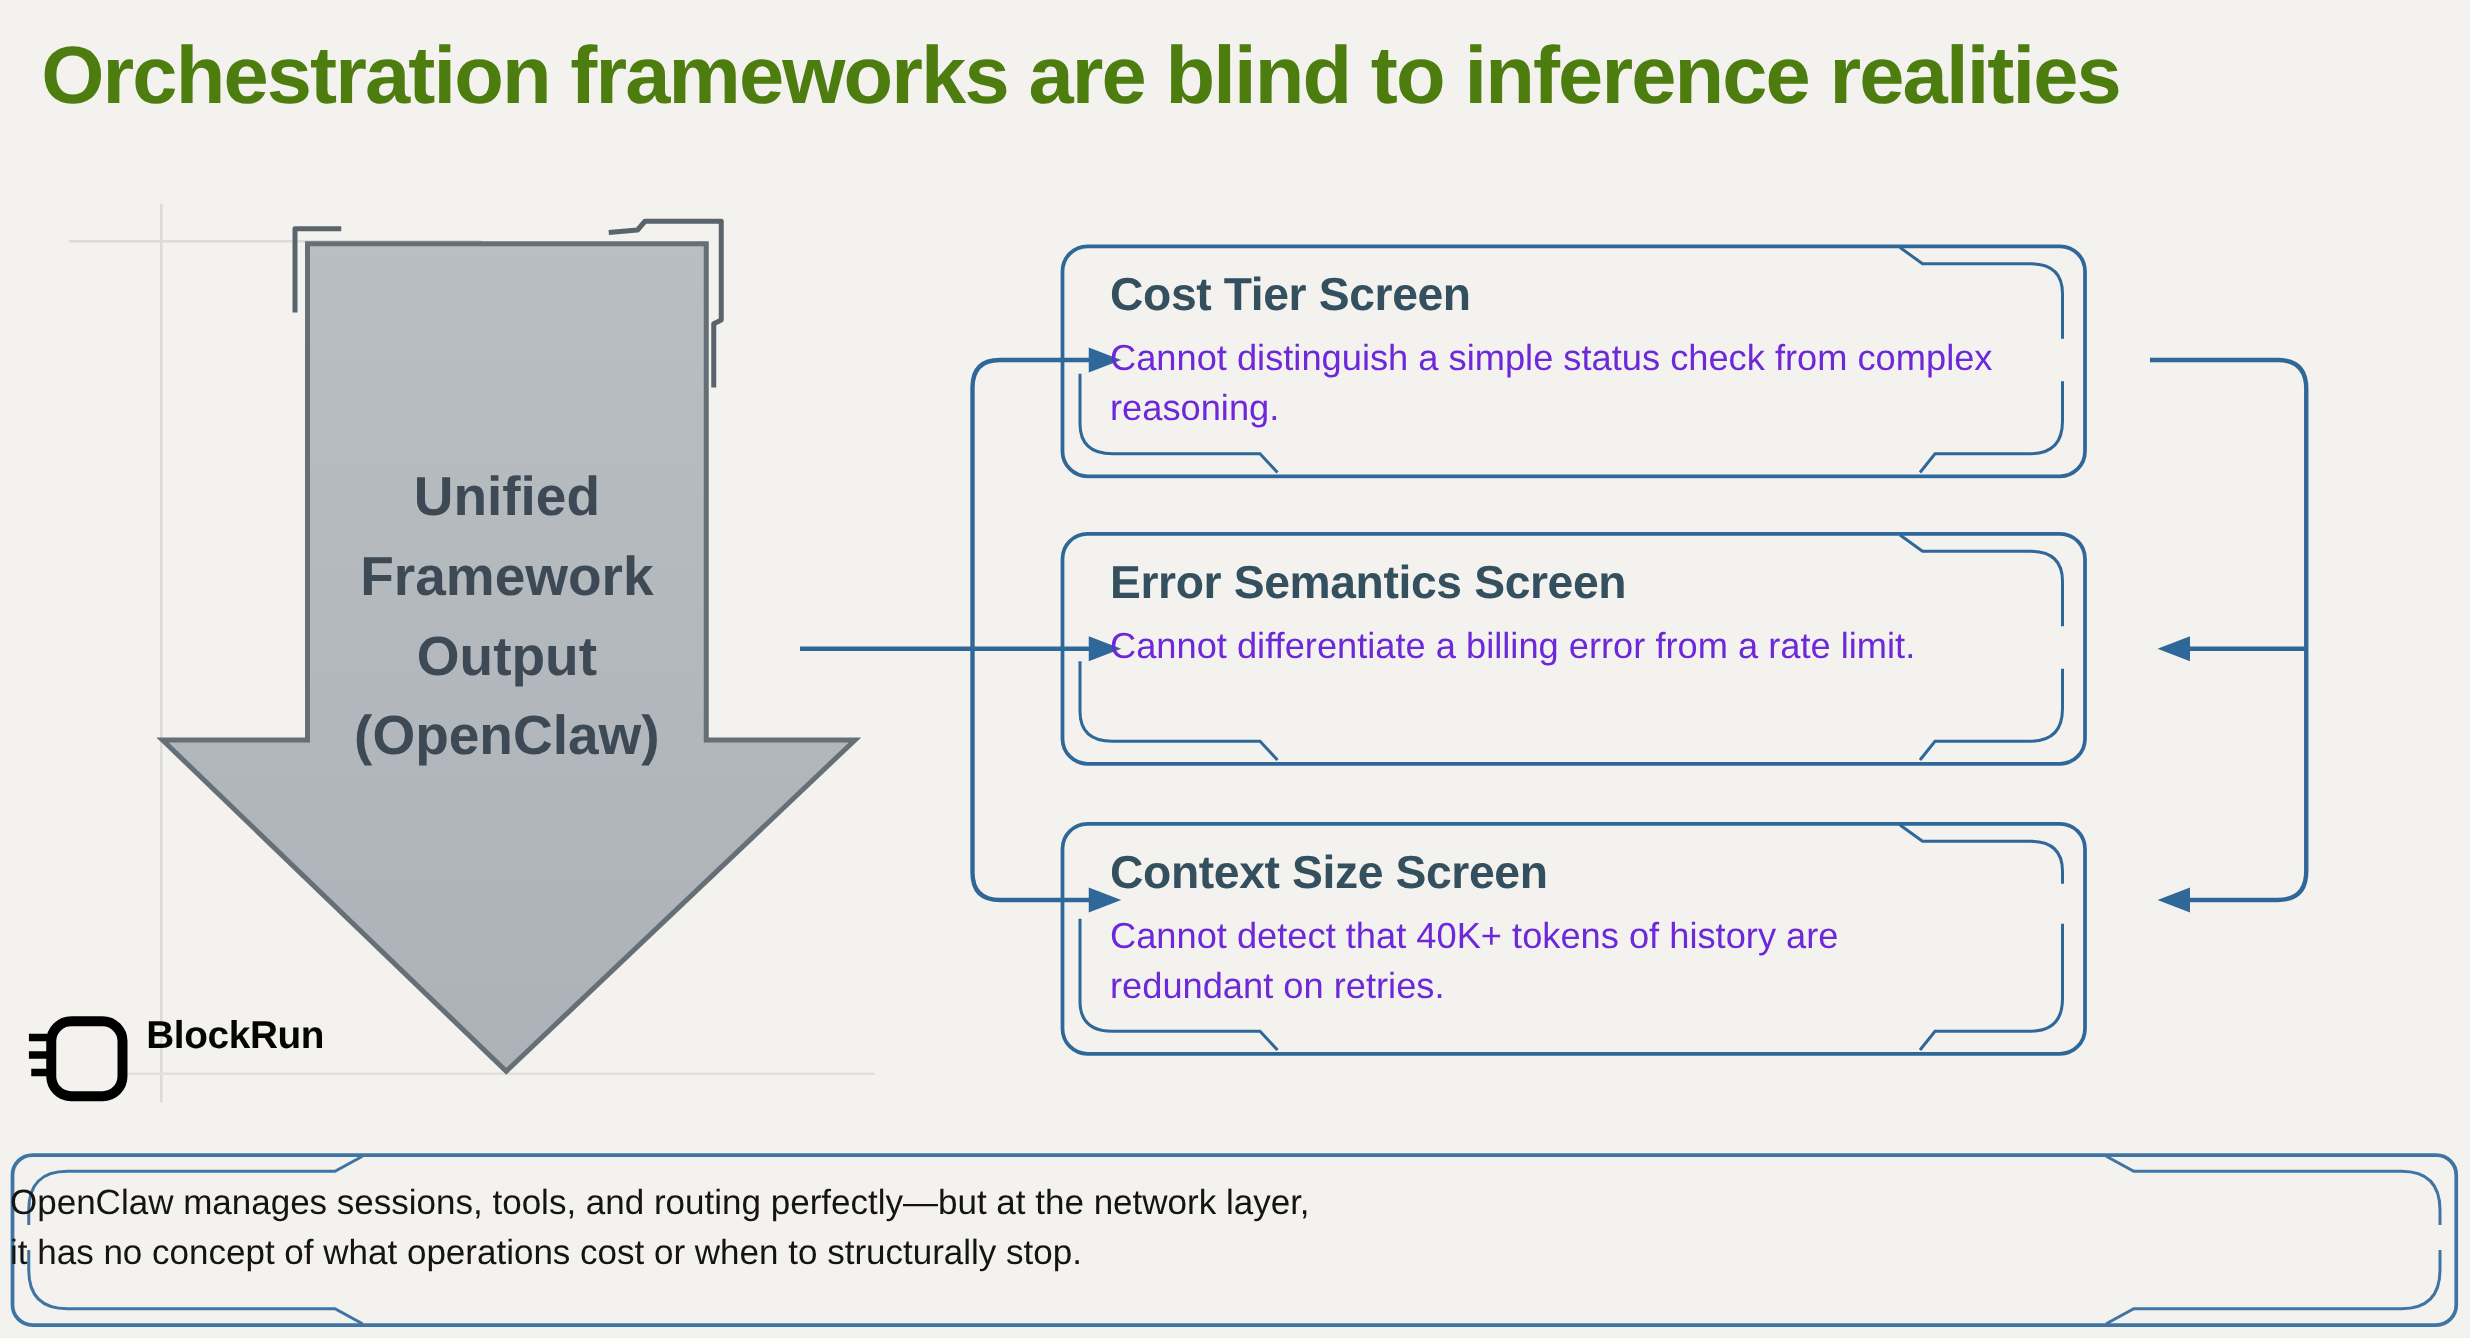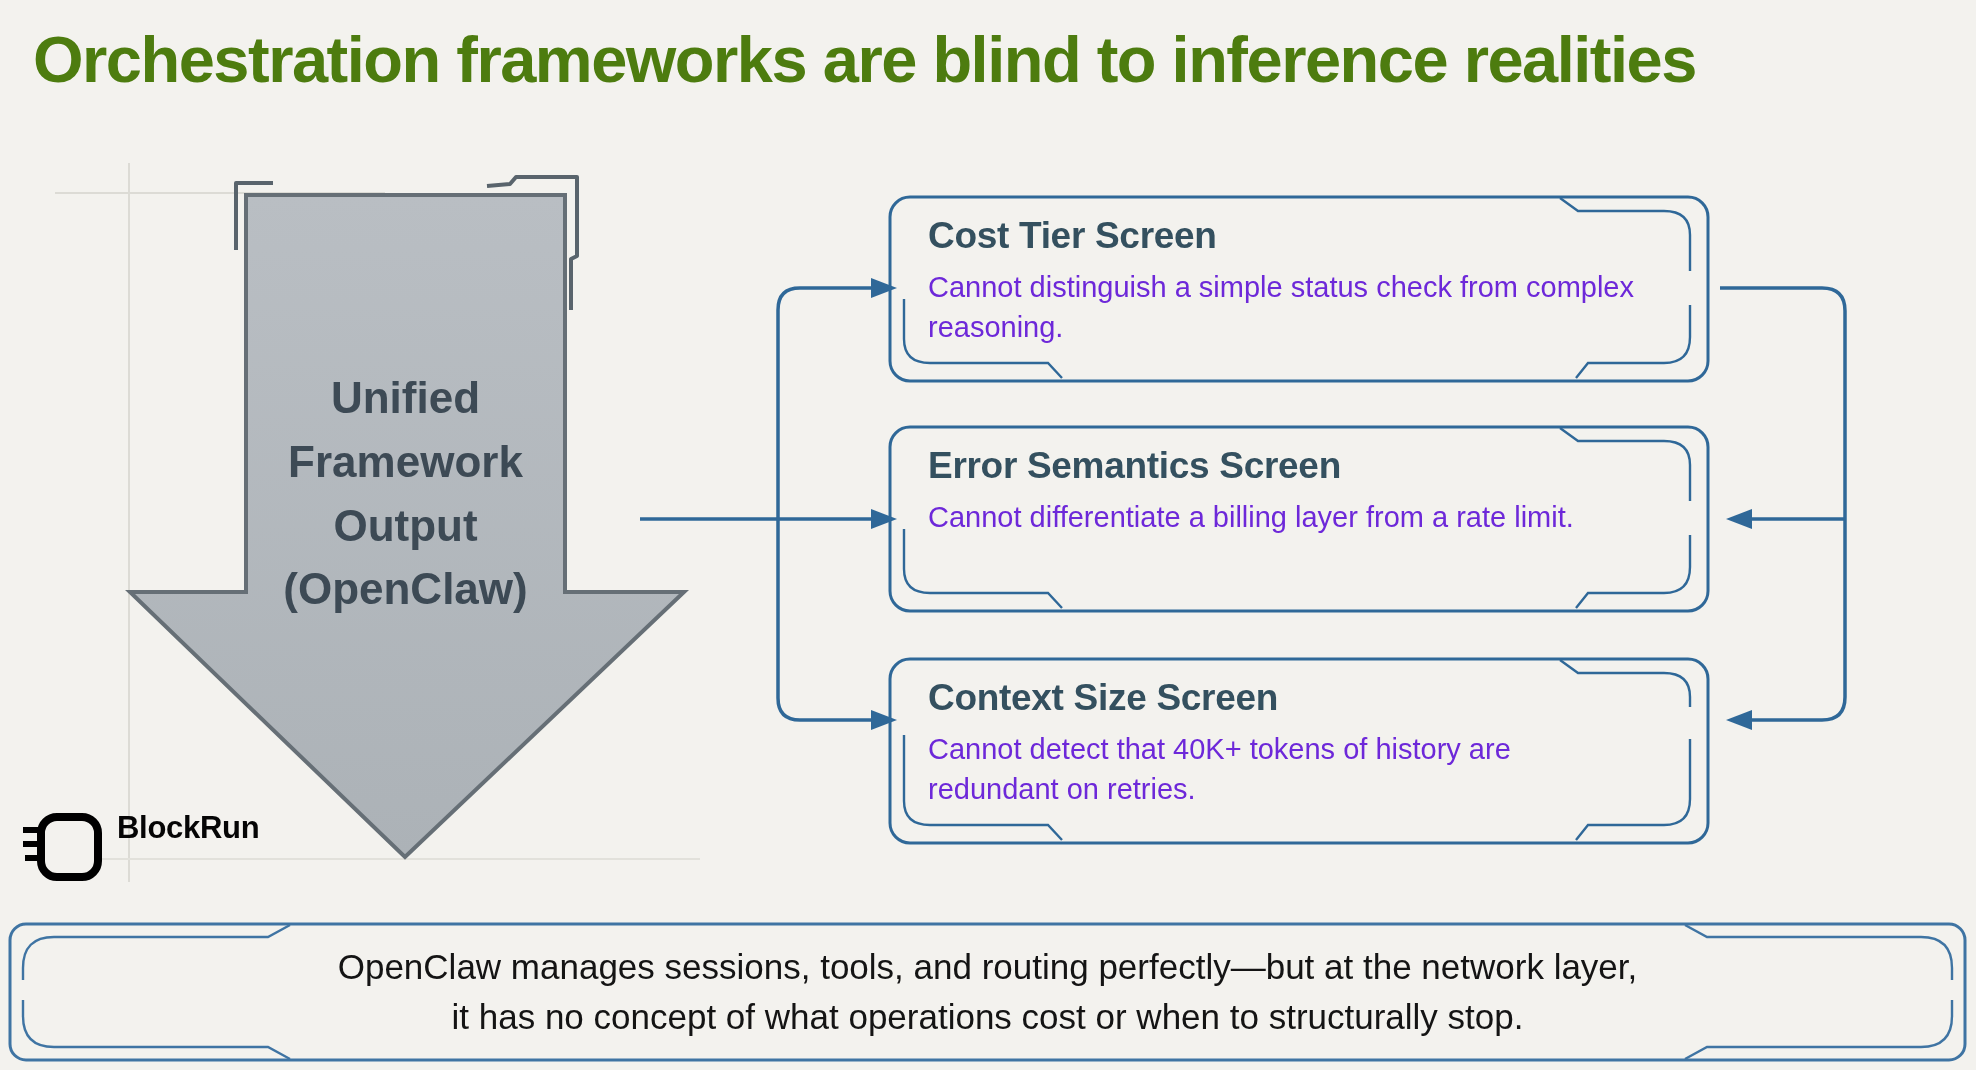--- a/index.html
+++ b/index.html
@@ -14,40 +14,40 @@
     position:absolute;left:33px;top:22px;width:1920px;
     font-size:65px;font-weight:bold;letter-spacing:-1.5px;
     color:#4d7c0f;margin:0;
   }
   .svg-layer{position:absolute;left:0;top:0;width:1976px;height:1070px;pointer-events:none;}
   .funnel-label{
     position:absolute;left:246px;top:366px;width:319px;
     text-align:center;font-size:44px;font-weight:bold;line-height:1.45;
     color:#3d4a55;
   }
-  .screen-box{position:absolute;left:888px;width:822px;height:188px;border-radius:25px;}
+  .screen-box{position:absolute;left:848px;width:822px;height:188px;border-radius:25px;}
   .screen-box .border-svg{position:absolute;left:0;top:0;width:822px;height:188px;}
   .screen-box .content{position:absolute;left:40px;top:20px;width:710px;}
   .screen-title{
     margin:0;font-size:37px;font-weight:bold;color:#34505f;letter-spacing:-0.3px;
   }
   .screen-desc{
     margin:10px 0 0 0;font-size:29px;line-height:1.38;color:#6d28d9;width:710px;
   }
   .box-1{top:195px;}
   .box-2{top:425px;}
   .box-3{top:657px;}
   .brand{position:absolute;left:23px;top:810px;display:flex;}
   .brand-icon{width:82px;height:74px;display:block;}
   .brand-name{font-size:31px;font-weight:bold;color:#050505;margin-left:12px;letter-spacing:-0.3px;}
   .footer-banner{position:absolute;left:8px;top:922px;width:1959px;height:140px;}
   .footer-banner .border-svg{position:absolute;left:0;top:0;width:1959px;height:140px;}
   .footer-text{
     position:absolute;left:0;top:20px;width:1959px;
-    text-align:center;font-size:35px;line-height:1.43;color:#141414;
+    text-align:left;font-size:28px;line-height:1.43;color:#141414;
   }
 </style>
 </head>
 <body>
 
 <div class="canvas">
 
   <h1 class="slide-title">Orchestration frameworks are blind to inference realities</h1>
 
   <svg class="svg-layer" viewBox="0 0 1976 1070">
@@ -118,21 +118,21 @@
     <svg class="border-svg" viewBox="0 0 822 188">
       <rect x="2" y="2" width="818" height="184" rx="20" fill="none" stroke="#2f6898" stroke-width="3"></rect>
       <g stroke="#2f6898" stroke-width="2.4" fill="none">
         <path d="M672 3 L 690 16 H 776 Q 802 16 802 40 V 76"></path>
         <path d="M802 110 V 142 Q 802 168 776 168 H 700 L 688 183"></path>
         <path d="M16 104 V 144 Q 16 168 42 168 H 160 L 174 183"></path>
       </g>
     </svg>
     <div class="content">
       <h2 class="screen-title">Error Semantics Screen</h2>
-      <p class="screen-desc">Cannot differentiate a billing layer from a rate limit.</p>
+      <p class="screen-desc">Cannot differentiate a billing error from a rate limit.</p>
     </div>
   </div>
 
   <div class="screen-box box-3">
     <svg class="border-svg" viewBox="0 0 822 188">
       <rect x="2" y="2" width="818" height="184" rx="20" fill="none" stroke="#2f6898" stroke-width="3"></rect>
       <g stroke="#2f6898" stroke-width="2.4" fill="none">
         <path d="M672 3 L 690 16 H 776 Q 802 16 802 40 V 50"></path>
         <path d="M802 82 V 142 Q 802 168 776 168 H 700 L 688 183"></path>
         <path d="M16 78 V 144 Q 16 168 42 168 H 160 L 174 183"></path>

